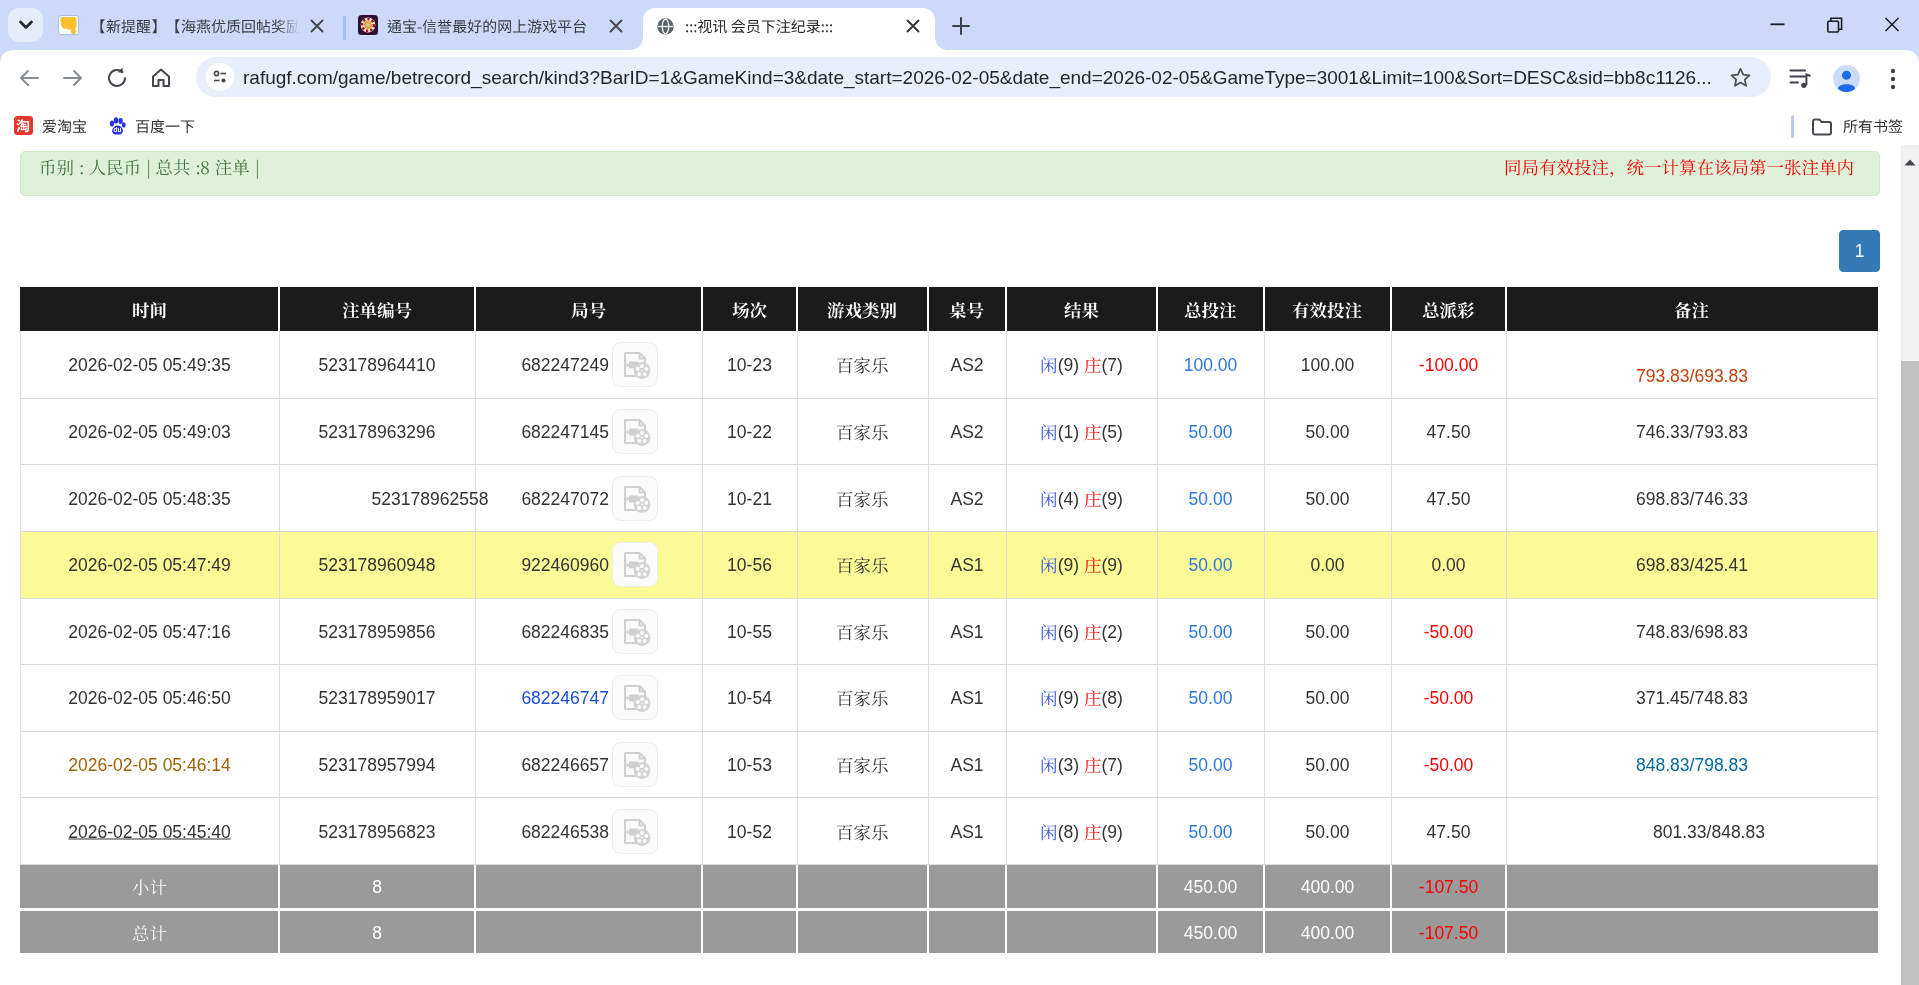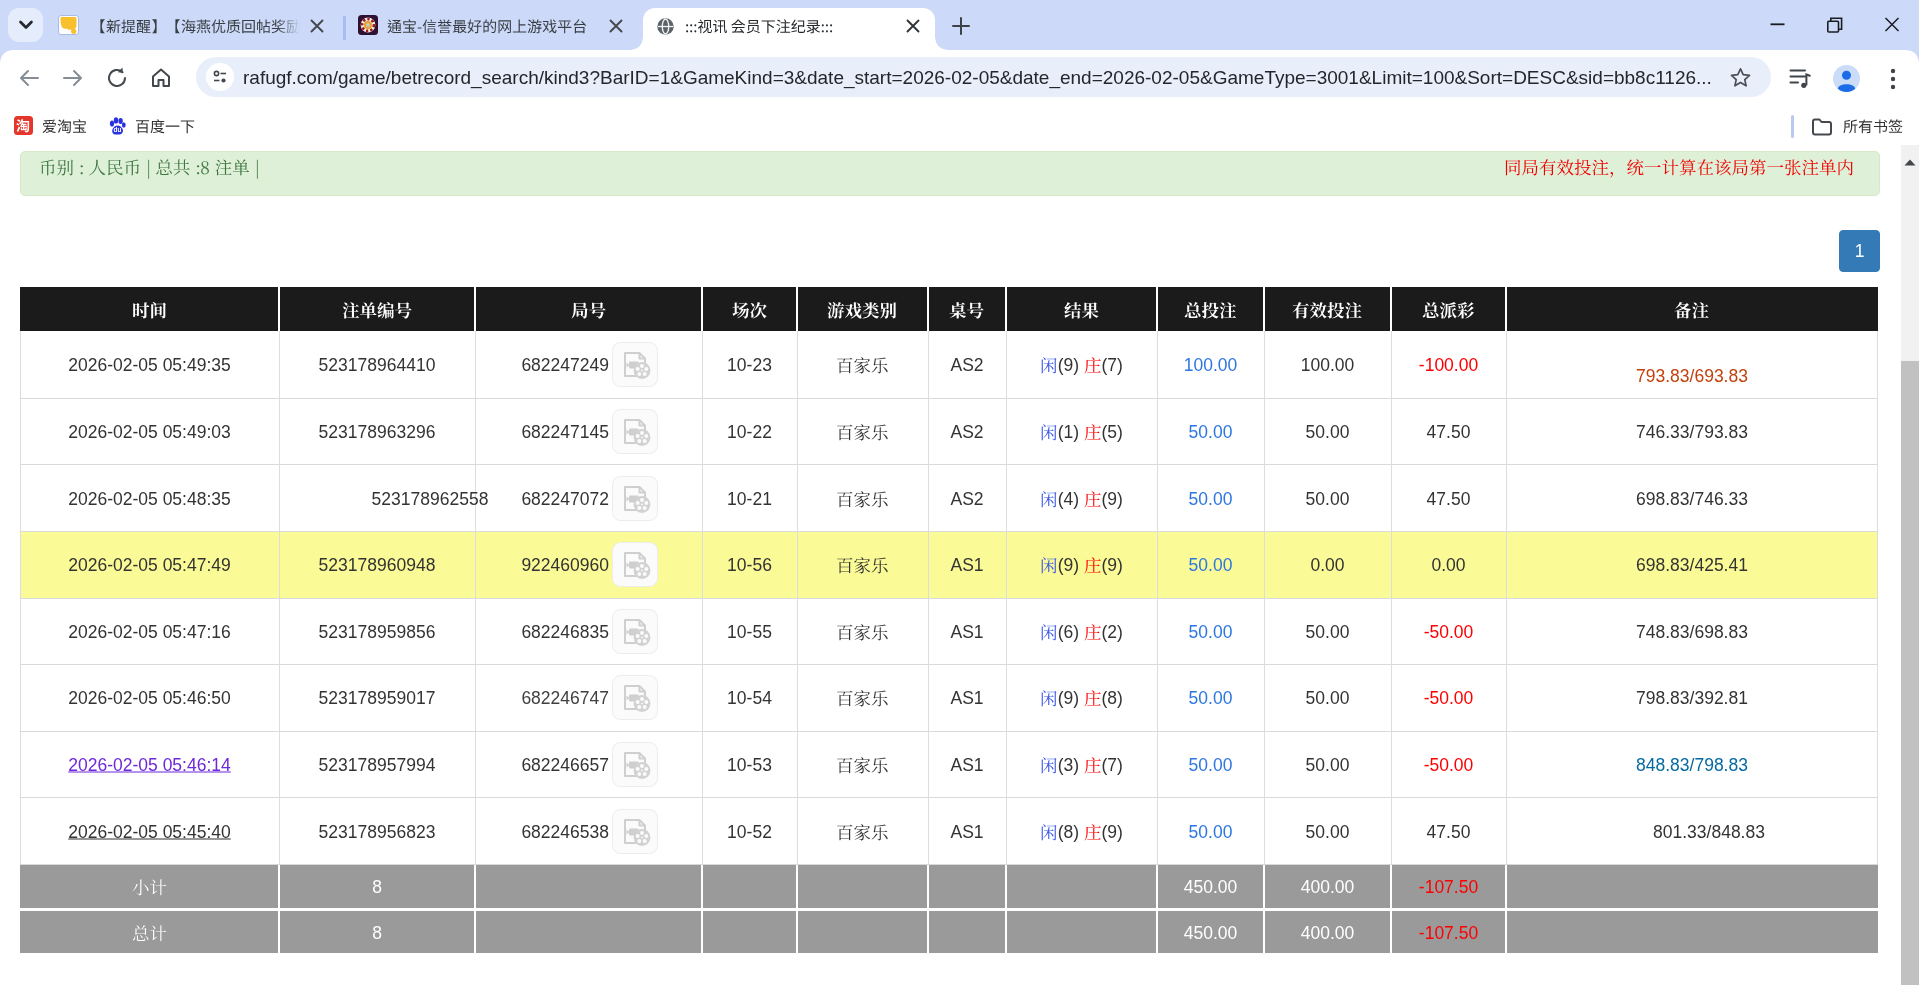--- a/index.html
+++ b/index.html
@@ -410,21 +410,21 @@
 <div style="position:absolute;left:1084.0px;top:620.5px;width:19px;height:23px;"><svg width="19" height="23" viewBox="0 -18 19 23">
       <path d="M7.8 -14.7Q8.7 -14.5 9.3 -14.2Q9.9 -13.8 10.2 -13.5Q10.4 -13.1 10.5 -12.8Q10.5 -12.5 10.4 -12.3Q10.2 -12 10 -12Q9.7 -11.9 9.4 -12.1Q9.3 -12.5 9 -13Q8.7 -13.5 8.3 -13.9Q7.9 -14.3 7.6 -14.6ZM2.5 -11.9V-12.3L3.9 -11.7H3.7V-7.6Q3.7 -6.5 3.6 -5.4Q3.5 -4.2 3.2 -3Q3 -1.8 2.4 -0.7Q1.8 0.4 0.9 1.4L0.6 1.2Q1.5 -0.1 1.9 -1.5Q2.3 -3 2.4 -4.5Q2.5 -6.1 2.5 -7.6V-11.7ZM15.2 -12.8Q15.2 -12.8 15.4 -12.7Q15.6 -12.6 15.8 -12.4Q16 -12.2 16.3 -11.9Q16.6 -11.7 16.8 -11.5Q16.7 -11.2 16.4 -11.2H3.1V-11.7H14.4ZM11 -10.7Q10.9 -10.5 10.8 -10.4Q10.6 -10.3 10.3 -10.2V0.3H9.2V-10.9ZM15.3 -1.1Q15.3 -1.1 15.4 -1Q15.6 -0.8 15.8 -0.6Q16 -0.4 16.3 -0.2Q16.5 0 16.7 0.2Q16.7 0.5 16.3 0.5H3.3L3.2 -0H14.4ZM14.1 -7.6Q14.1 -7.6 14.2 -7.5Q14.4 -7.4 14.6 -7.2Q14.8 -7 15.1 -6.7Q15.4 -6.5 15.6 -6.3Q15.5 -6 15.1 -6H4.8L4.7 -6.6H13.3Z" fill="#ff0000"></path>
     </svg></div>
 <span style="position:absolute;left:1101.5px;top:631.5px;transform:translateY(-50%);font:17.5px 'Liberation Sans',sans-serif;color:#333">(2)</span>
 <span style="position:absolute;left:1210.5px;top:631.5px;transform:translate(-50%,-50%);white-space:nowrap;font:17.5px 'Liberation Sans',sans-serif;color:#2d77e0;">50.00</span>
 <span style="position:absolute;left:1327.5px;top:631.5px;transform:translate(-50%,-50%);white-space:nowrap;font:17.5px 'Liberation Sans',sans-serif;color:#333;">50.00</span>
 <span style="position:absolute;left:1448.5px;top:631.5px;transform:translate(-50%,-50%);white-space:nowrap;font:17.5px 'Liberation Sans',sans-serif;color:#f00;">-50.00</span>
 <span style="position:absolute;left:1692.0px;top:631.5px;transform:translate(-50%,-50%);white-space:nowrap;font:17.5px 'Liberation Sans',sans-serif;color:#333;">748.83/698.83</span>
 <span style="position:absolute;left:149.5px;top:697.5px;transform:translate(-50%,-50%);white-space:nowrap;font:17.5px 'Liberation Sans',sans-serif;color:#333;">2026-02-05 05:46:50</span>
 <span style="position:absolute;left:377.0px;top:697.5px;transform:translate(-50%,-50%);white-space:nowrap;font:17.5px 'Liberation Sans',sans-serif;color:#333;">523178959017</span>
-<span style="position:absolute;left:609px;top:697.5px;transform:translate(-100%,-50%);font:17.5px 'Liberation Sans',sans-serif;color:#404040;white-space:nowrap">682246747</span>
+<span style="position:absolute;left:609px;top:697.5px;transform:translate(-100%,-50%);font:17.5px 'Liberation Sans',sans-serif;color:#1d4ed8;white-space:nowrap">682246747</span>
 <div style="position:absolute;left:612px;top:675.0px;width:46px;height:45px"><svg width="46" height="45" viewBox="0 0 46 45">
       <rect x="0.5" y="0.5" width="45" height="44" rx="8" fill="#fbfbfb" stroke="#ececec"></rect>
       <g fill="none" stroke="#cfcfcf" stroke-width="2">
         <path d="M13 11 L27.5 11 L33 16.5 L33 34 L13 34 Z" stroke-linejoin="round"></path>
         <path d="M27.5 11 L27.5 16.5 L33 16.5" stroke-linejoin="round"></path>
       </g>
       <g fill="#cfcfcf">
         <rect x="17" y="19.5" width="9.5" height="7" rx="1"></rect>
         <path d="M17.5 23 L14.5 20.5 L14.5 25.5 Z"></path>
       </g>
@@ -447,22 +447,22 @@
       <path d="M3.1 -14.8Q4 -14.5 4.5 -14.2Q5.1 -13.8 5.4 -13.4Q5.6 -13.1 5.7 -12.8Q5.7 -12.4 5.6 -12.2Q5.5 -12 5.2 -12Q5 -11.9 4.7 -12.1Q4.6 -12.5 4.3 -13Q4 -13.5 3.6 -13.9Q3.2 -14.3 2.9 -14.6ZM3.5 -12.2Q3.4 -12 3.3 -11.9Q3.2 -11.8 2.8 -11.7V0.9Q2.8 1 2.7 1.1Q2.6 1.2 2.4 1.3Q2.2 1.4 1.9 1.4H1.7V-12.4ZM15.3 -13.3V-12.8H6.9L6.8 -13.3ZM14.5 -13.3 15.1 -14 16.6 -12.9Q16.5 -12.8 16.3 -12.7Q16.1 -12.6 15.8 -12.6V-0.3Q15.8 0.1 15.7 0.5Q15.6 0.8 15.2 1Q14.8 1.2 13.9 1.3Q13.9 1.1 13.8 0.9Q13.7 0.6 13.5 0.5Q13.2 0.4 12.9 0.2Q12.5 0.1 11.8 0V-0.2Q11.8 -0.2 12.1 -0.2Q12.4 -0.2 12.9 -0.1Q13.3 -0.1 13.7 -0.1Q14.1 -0.1 14.2 -0.1Q14.5 -0.1 14.6 -0.2Q14.7 -0.3 14.7 -0.5V-13.3ZM9.1 -7.3Q10.4 -6.6 11.3 -6Q12.2 -5.3 12.7 -4.7Q13.2 -4.1 13.4 -3.7Q13.5 -3.2 13.5 -2.9Q13.4 -2.6 13.1 -2.5Q12.9 -2.4 12.6 -2.6Q12.3 -3.1 11.9 -3.8Q11.5 -4.4 11 -5Q10.5 -5.6 9.9 -6.1Q9.4 -6.7 8.9 -7.1ZM9 -8.5Q8.3 -6.3 7 -4.4Q5.7 -2.5 3.7 -1.1L3.5 -1.4Q4.5 -2.3 5.4 -3.5Q6.2 -4.7 6.8 -6.1Q7.4 -7.4 7.8 -8.8H9ZM9.9 -11.4Q9.8 -11.2 9.7 -11.1Q9.6 -11 9.3 -11V-0.3Q9.3 -0.2 9.2 -0.1Q9.1 -0 8.8 0.1Q8.6 0.1 8.4 0.1H8.2V-11.6ZM12.3 -9.7Q12.3 -9.7 12.6 -9.6Q12.8 -9.4 13.1 -9.1Q13.5 -8.8 13.7 -8.6Q13.7 -8.3 13.3 -8.3H4.1L4 -8.8H11.6Z" fill="#3a57e8"></path>
     </svg></div>
 <span style="position:absolute;left:1057.8px;top:697.5px;transform:translateY(-50%);font:17.5px 'Liberation Sans',sans-serif;color:#333">(9)</span>
 <div style="position:absolute;left:1084.0px;top:686.5px;width:19px;height:23px;"><svg width="19" height="23" viewBox="0 -18 19 23">
       <path d="M7.8 -14.7Q8.7 -14.5 9.3 -14.2Q9.9 -13.8 10.2 -13.5Q10.4 -13.1 10.5 -12.8Q10.5 -12.5 10.4 -12.3Q10.2 -12 10 -12Q9.7 -11.9 9.4 -12.1Q9.3 -12.5 9 -13Q8.7 -13.5 8.3 -13.9Q7.9 -14.3 7.6 -14.6ZM2.5 -11.9V-12.3L3.9 -11.7H3.7V-7.6Q3.7 -6.5 3.6 -5.4Q3.5 -4.2 3.2 -3Q3 -1.8 2.4 -0.7Q1.8 0.4 0.9 1.4L0.6 1.2Q1.5 -0.1 1.9 -1.5Q2.3 -3 2.4 -4.5Q2.5 -6.1 2.5 -7.6V-11.7ZM15.2 -12.8Q15.2 -12.8 15.4 -12.7Q15.6 -12.6 15.8 -12.4Q16 -12.2 16.3 -11.9Q16.6 -11.7 16.8 -11.5Q16.7 -11.2 16.4 -11.2H3.1V-11.7H14.4ZM11 -10.7Q10.9 -10.5 10.8 -10.4Q10.6 -10.3 10.3 -10.2V0.3H9.2V-10.9ZM15.3 -1.1Q15.3 -1.1 15.4 -1Q15.6 -0.8 15.8 -0.6Q16 -0.4 16.3 -0.2Q16.5 0 16.7 0.2Q16.7 0.5 16.3 0.5H3.3L3.2 -0H14.4ZM14.1 -7.6Q14.1 -7.6 14.2 -7.5Q14.4 -7.4 14.6 -7.2Q14.8 -7 15.1 -6.7Q15.4 -6.5 15.6 -6.3Q15.5 -6 15.1 -6H4.8L4.7 -6.6H13.3Z" fill="#ff0000"></path>
     </svg></div>
 <span style="position:absolute;left:1101.5px;top:697.5px;transform:translateY(-50%);font:17.5px 'Liberation Sans',sans-serif;color:#333">(8)</span>
 <span style="position:absolute;left:1210.5px;top:697.5px;transform:translate(-50%,-50%);white-space:nowrap;font:17.5px 'Liberation Sans',sans-serif;color:#2d77e0;">50.00</span>
 <span style="position:absolute;left:1327.5px;top:697.5px;transform:translate(-50%,-50%);white-space:nowrap;font:17.5px 'Liberation Sans',sans-serif;color:#333;">50.00</span>
 <span style="position:absolute;left:1448.5px;top:697.5px;transform:translate(-50%,-50%);white-space:nowrap;font:17.5px 'Liberation Sans',sans-serif;color:#f00;">-50.00</span>
-<span style="position:absolute;left:1692.0px;top:697.5px;transform:translate(-50%,-50%);white-space:nowrap;font:17.5px 'Liberation Sans',sans-serif;color:#333;">798.83/392.81</span>
-<span style="position:absolute;left:149.5px;top:764.5px;transform:translate(-50%,-50%);white-space:nowrap;font:17.5px 'Liberation Sans',sans-serif;color:#6d28d9;text-decoration:underline;">2026-02-05 05:46:14</span>
+<span style="position:absolute;left:1692.0px;top:697.5px;transform:translate(-50%,-50%);white-space:nowrap;font:17.5px 'Liberation Sans',sans-serif;color:#333;">371.45/748.83</span>
+<span style="position:absolute;left:149.5px;top:764.5px;transform:translate(-50%,-50%);white-space:nowrap;font:17.5px 'Liberation Sans',sans-serif;color:#a16207;">2026-02-05 05:46:14</span>
 <span style="position:absolute;left:377.0px;top:764.5px;transform:translate(-50%,-50%);white-space:nowrap;font:17.5px 'Liberation Sans',sans-serif;color:#333;">523178957994</span>
 <span style="position:absolute;left:609px;top:764.5px;transform:translate(-100%,-50%);font:17.5px 'Liberation Sans',sans-serif;color:#333;white-space:nowrap">682246657</span>
 <div style="position:absolute;left:612px;top:742.0px;width:46px;height:45px"><svg width="46" height="45" viewBox="0 0 46 45">
       <rect x="0.5" y="0.5" width="45" height="44" rx="8" fill="#fbfbfb" stroke="#ececec"></rect>
       <g fill="none" stroke="#cfcfcf" stroke-width="2">
         <path d="M13 11 L27.5 11 L33 16.5 L33 34 L13 34 Z" stroke-linejoin="round"></path>
         <path d="M27.5 11 L27.5 16.5 L33 16.5" stroke-linejoin="round"></path>
       </g>
       <g fill="#cfcfcf">
         <rect x="17" y="19.5" width="9.5" height="7" rx="1"></rect>

